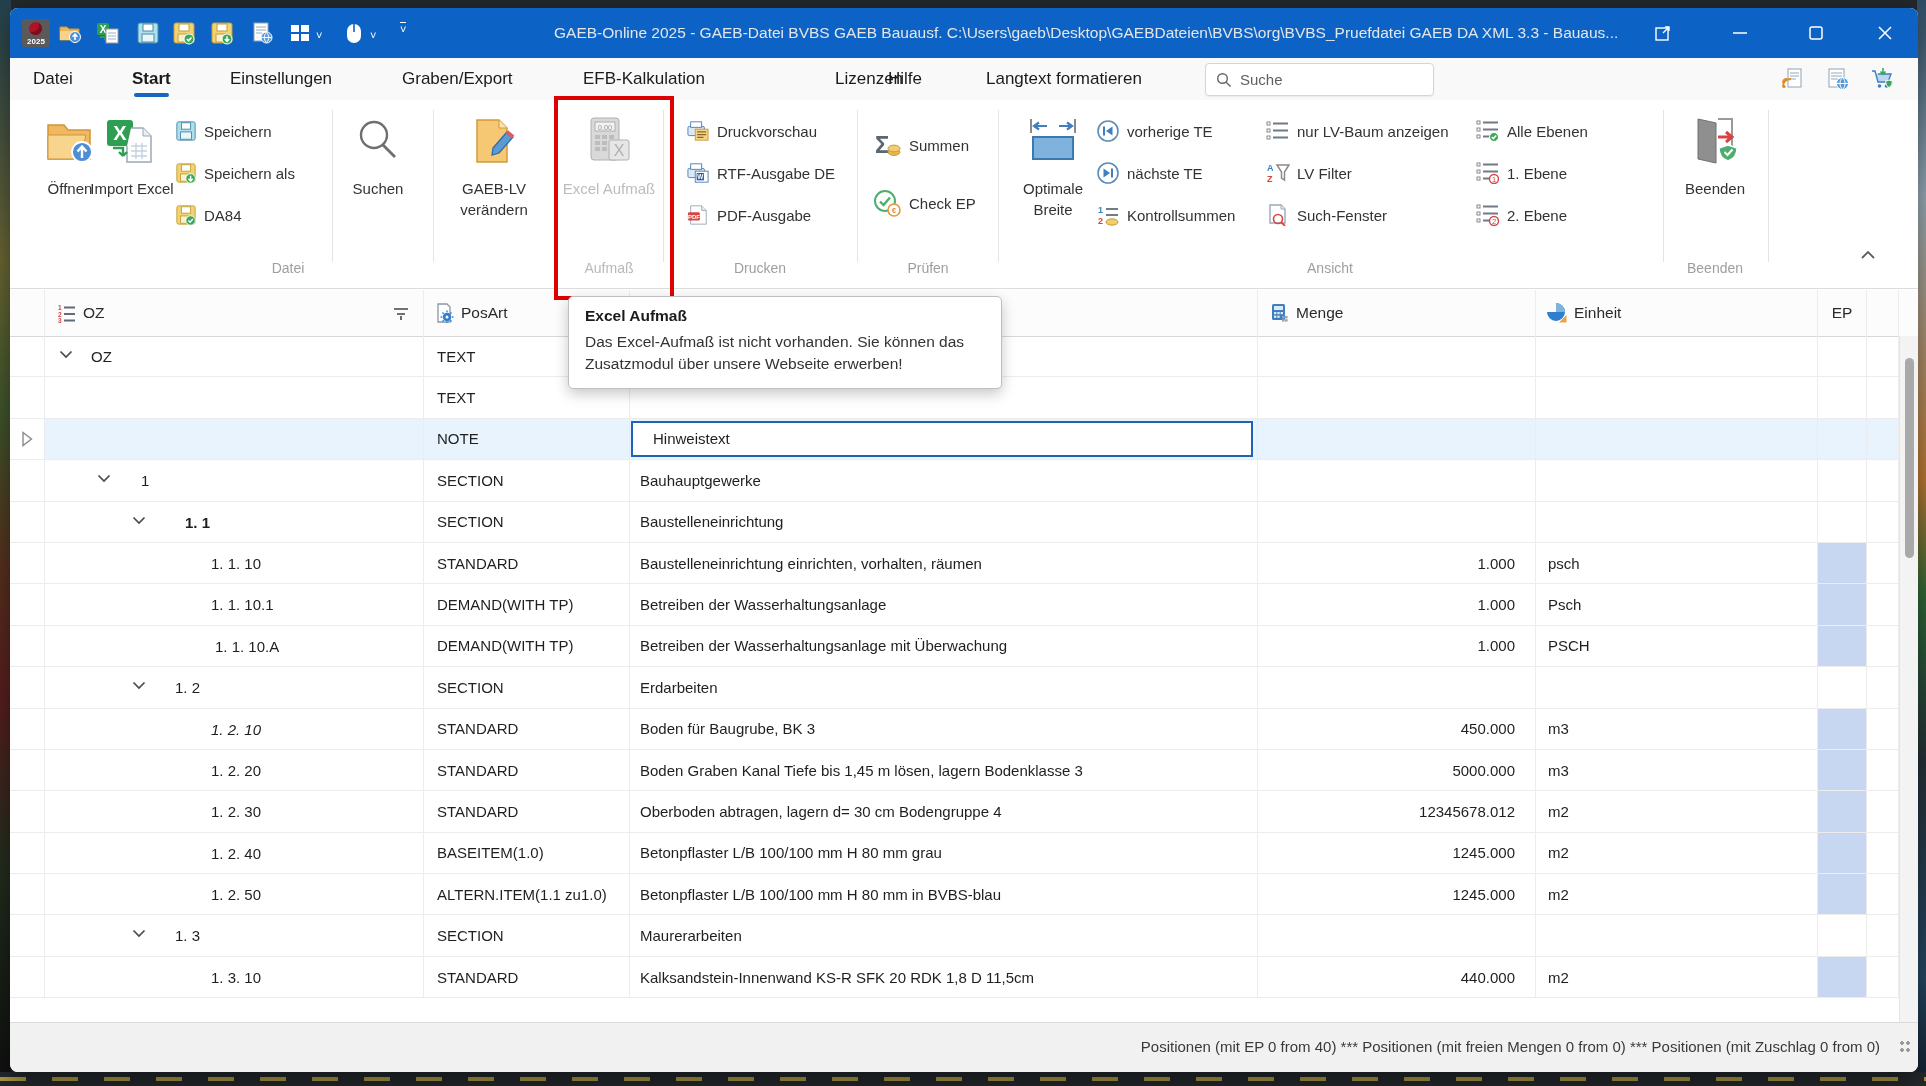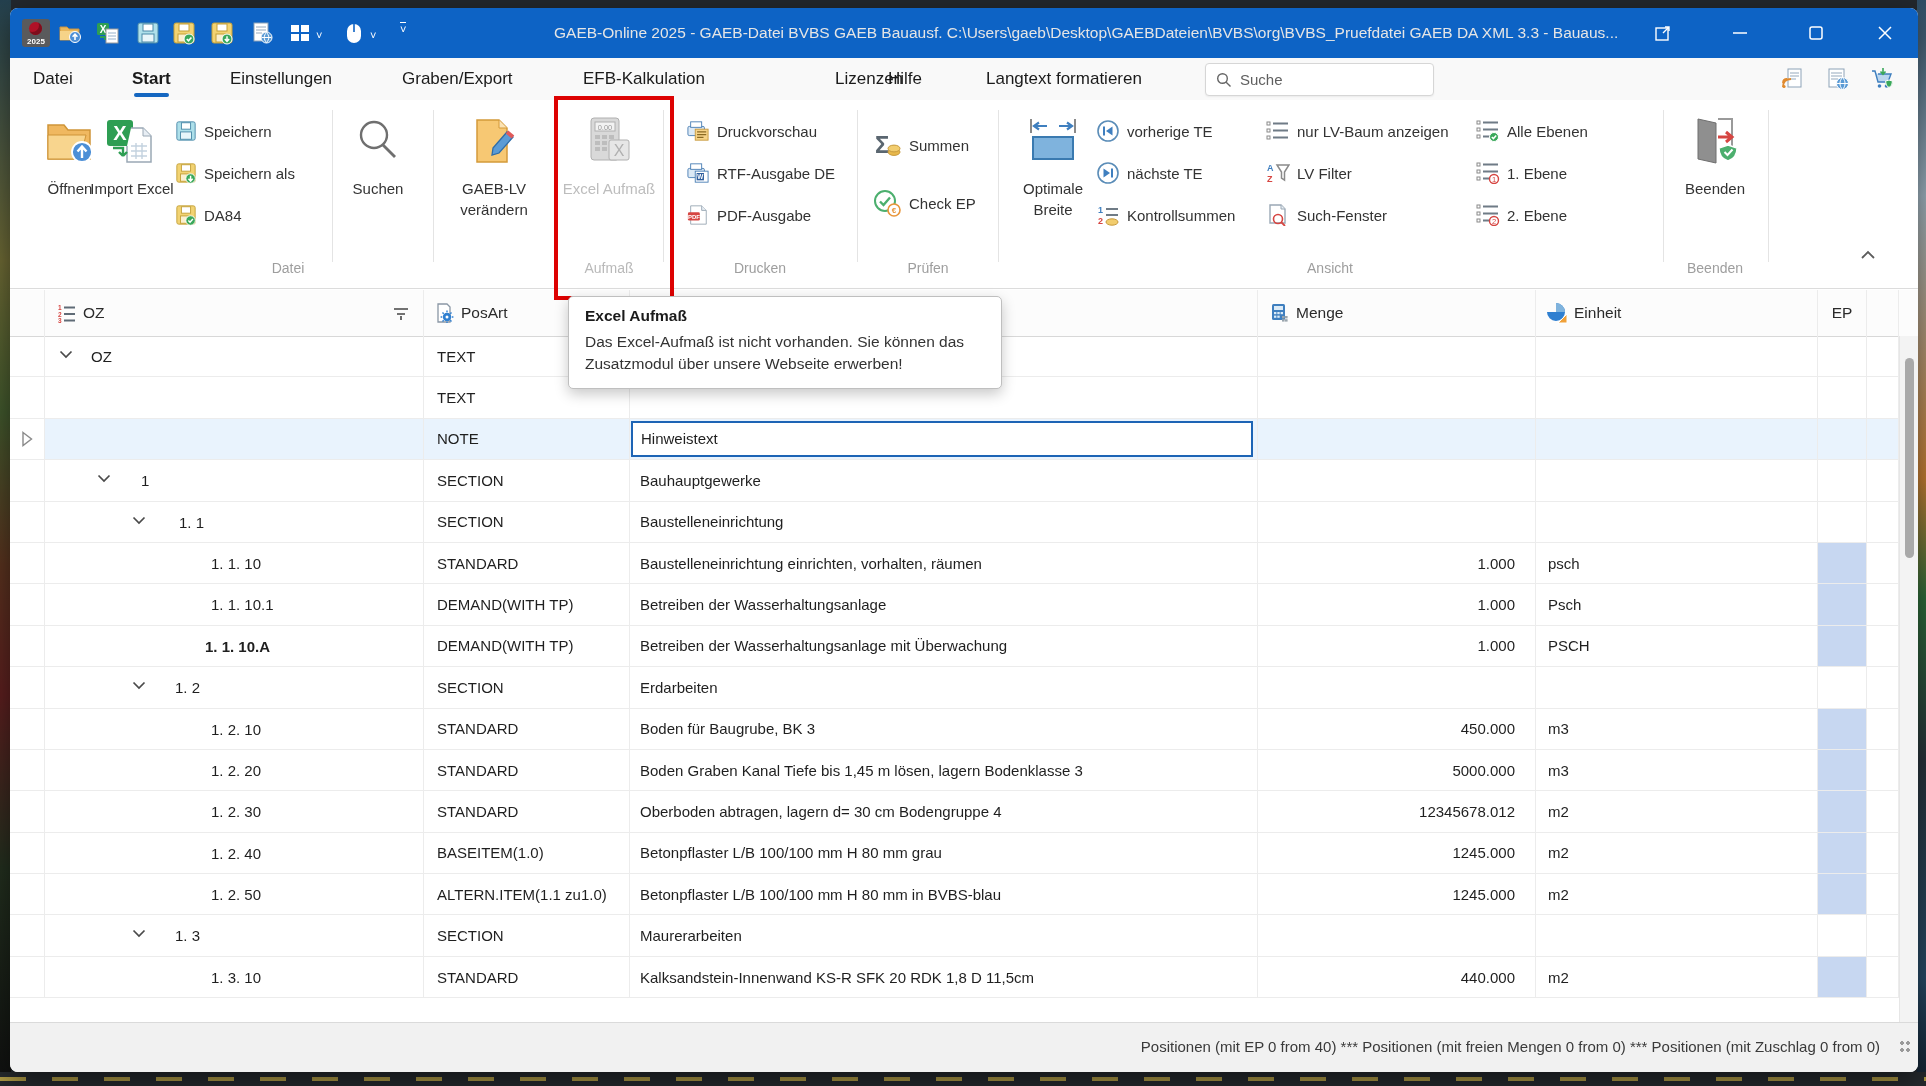--- a/index.html
+++ b/index.html
@@ -79,21 +79,21 @@
   .cell.tx{left:620px;width:628px;padding-left:10px;}
   .cell.mg{left:1248px;width:278px;justify-content:flex-end;padding-right:20px;}
   .cell.eh{left:1526px;width:282px;padding-left:12px;}
   .cell.ep{left:1808px;width:49px;}
   .cell.ep.blue{background:#c7d7f1;}
   .row.sel .cell.ep{background:#e9f3fd;}
   .cell.ex{left:1857px;width:32px;}
   .oz-chev{position:absolute;top:14px;}
   .oz-txt{position:absolute;top:0;line-height:41.4px;}
   .editor{position:absolute;left:1px;top:2px;right:4px;bottom:2px;background:#fff;border:2px solid #1d64b5;
-    display:flex;align-items:center;padding-left:8px;font-size:15px;color:#1f1f1f;}
+    display:flex;align-items:center;padding-left:20px;font-size:15px;color:#1f1f1f;}
   .vscroll{position:absolute;left:1889px;top:46px;width:19px;height:686px;background:#f3f3f3;border-left:1px solid #e6e6e6;box-sizing:border-box;}
   .vthumb{position:absolute;left:5px;top:22px;width:9px;height:200px;background:#a9a9a9;border-radius:5px;}
 
   
   .statusbar{position:absolute;left:0;top:1014px;width:100%;height:50px;background:#f1f1f1;border-top:1px solid #dadada;}
   .status-text{position:absolute;right:38px;top:0;line-height:48px;font-size:15px;color:#3a3a3a;}
   .grip{position:absolute;right:8px;top:18px;width:10px;height:12px;
     background:radial-gradient(circle 1.6px at 2px 2px,#9a9a9a 1.6px,transparent 2px),
                radial-gradient(circle 1.6px at 8px 2px,#9a9a9a 1.6px,transparent 2px),
                radial-gradient(circle 1.6px at 2px 9px,#9a9a9a 1.6px,transparent 2px),
@@ -657,21 +657,21 @@
           <div class="cell ex"></div>
         </div>
         <div class="row">
           <div class="cell gut"></div>
           <div class="cell oz">
             <span class="oz-chev" style="left: 87px;">
               <svg width="14" height="9" viewBox="0 0 14 9">
                 <path d="M1.5 1.5 L7 7 L12.5 1.5" stroke="#4a4a4a" stroke-width="1.7" fill="none"></path>
               </svg>
             </span>
-            <span class="oz-txt" style="left: 134px;">1. 1</span>
+            <span class="oz-txt" style="left: 140px; font-weight: bold;">1. 1</span>
           </div>
           <div class="cell pa">SECTION</div>
           <div class="cell tx">Baustelleneinrichtung</div>
           <div class="cell mg"></div>
           <div class="cell eh"></div>
           <div class="cell ep"></div>
           <div class="cell ex"></div>
         </div>
         <div class="row">
           <div class="cell gut"></div>
@@ -693,21 +693,21 @@
           <div class="cell pa">DEMAND(WITH TP)</div>
           <div class="cell tx">Betreiben der Wasserhaltungsanlage</div>
           <div class="cell mg">1.000</div>
           <div class="cell eh">Psch</div>
           <div class="cell ep blue"></div>
           <div class="cell ex"></div>
         </div>
         <div class="row">
           <div class="cell gut"></div>
           <div class="cell oz">
-            <span class="oz-txt" style="left: 160px; font-weight: bold;">1. 1. 10.A</span>
+            <span class="oz-txt" style="left: 170px;">1. 1. 10.A</span>
           </div>
           <div class="cell pa">DEMAND(WITH TP)</div>
           <div class="cell tx">Betreiben der Wasserhaltungsanlage mit Überwachung</div>
           <div class="cell mg">1.000</div>
           <div class="cell eh">PSCH</div>
           <div class="cell ep blue"></div>
           <div class="cell ex"></div>
         </div>
         <div class="row">
           <div class="cell gut"></div>
@@ -722,21 +722,21 @@
           <div class="cell pa">SECTION</div>
           <div class="cell tx">Erdarbeiten</div>
           <div class="cell mg"></div>
           <div class="cell eh"></div>
           <div class="cell ep"></div>
           <div class="cell ex"></div>
         </div>
         <div class="row">
           <div class="cell gut"></div>
           <div class="cell oz">
-            <span class="oz-txt" style="left: 166px;">1. 2. 10</span>
+            <span class="oz-txt" style="left: 166px; font-style: italic;">1. 2. 10</span>
           </div>
           <div class="cell pa">STANDARD</div>
           <div class="cell tx">Boden für Baugrube, BK 3</div>
           <div class="cell mg">450.000</div>
           <div class="cell eh">m3</div>
           <div class="cell ep blue"></div>
           <div class="cell ex"></div>
         </div>
         <div class="row">
           <div class="cell gut"></div>

